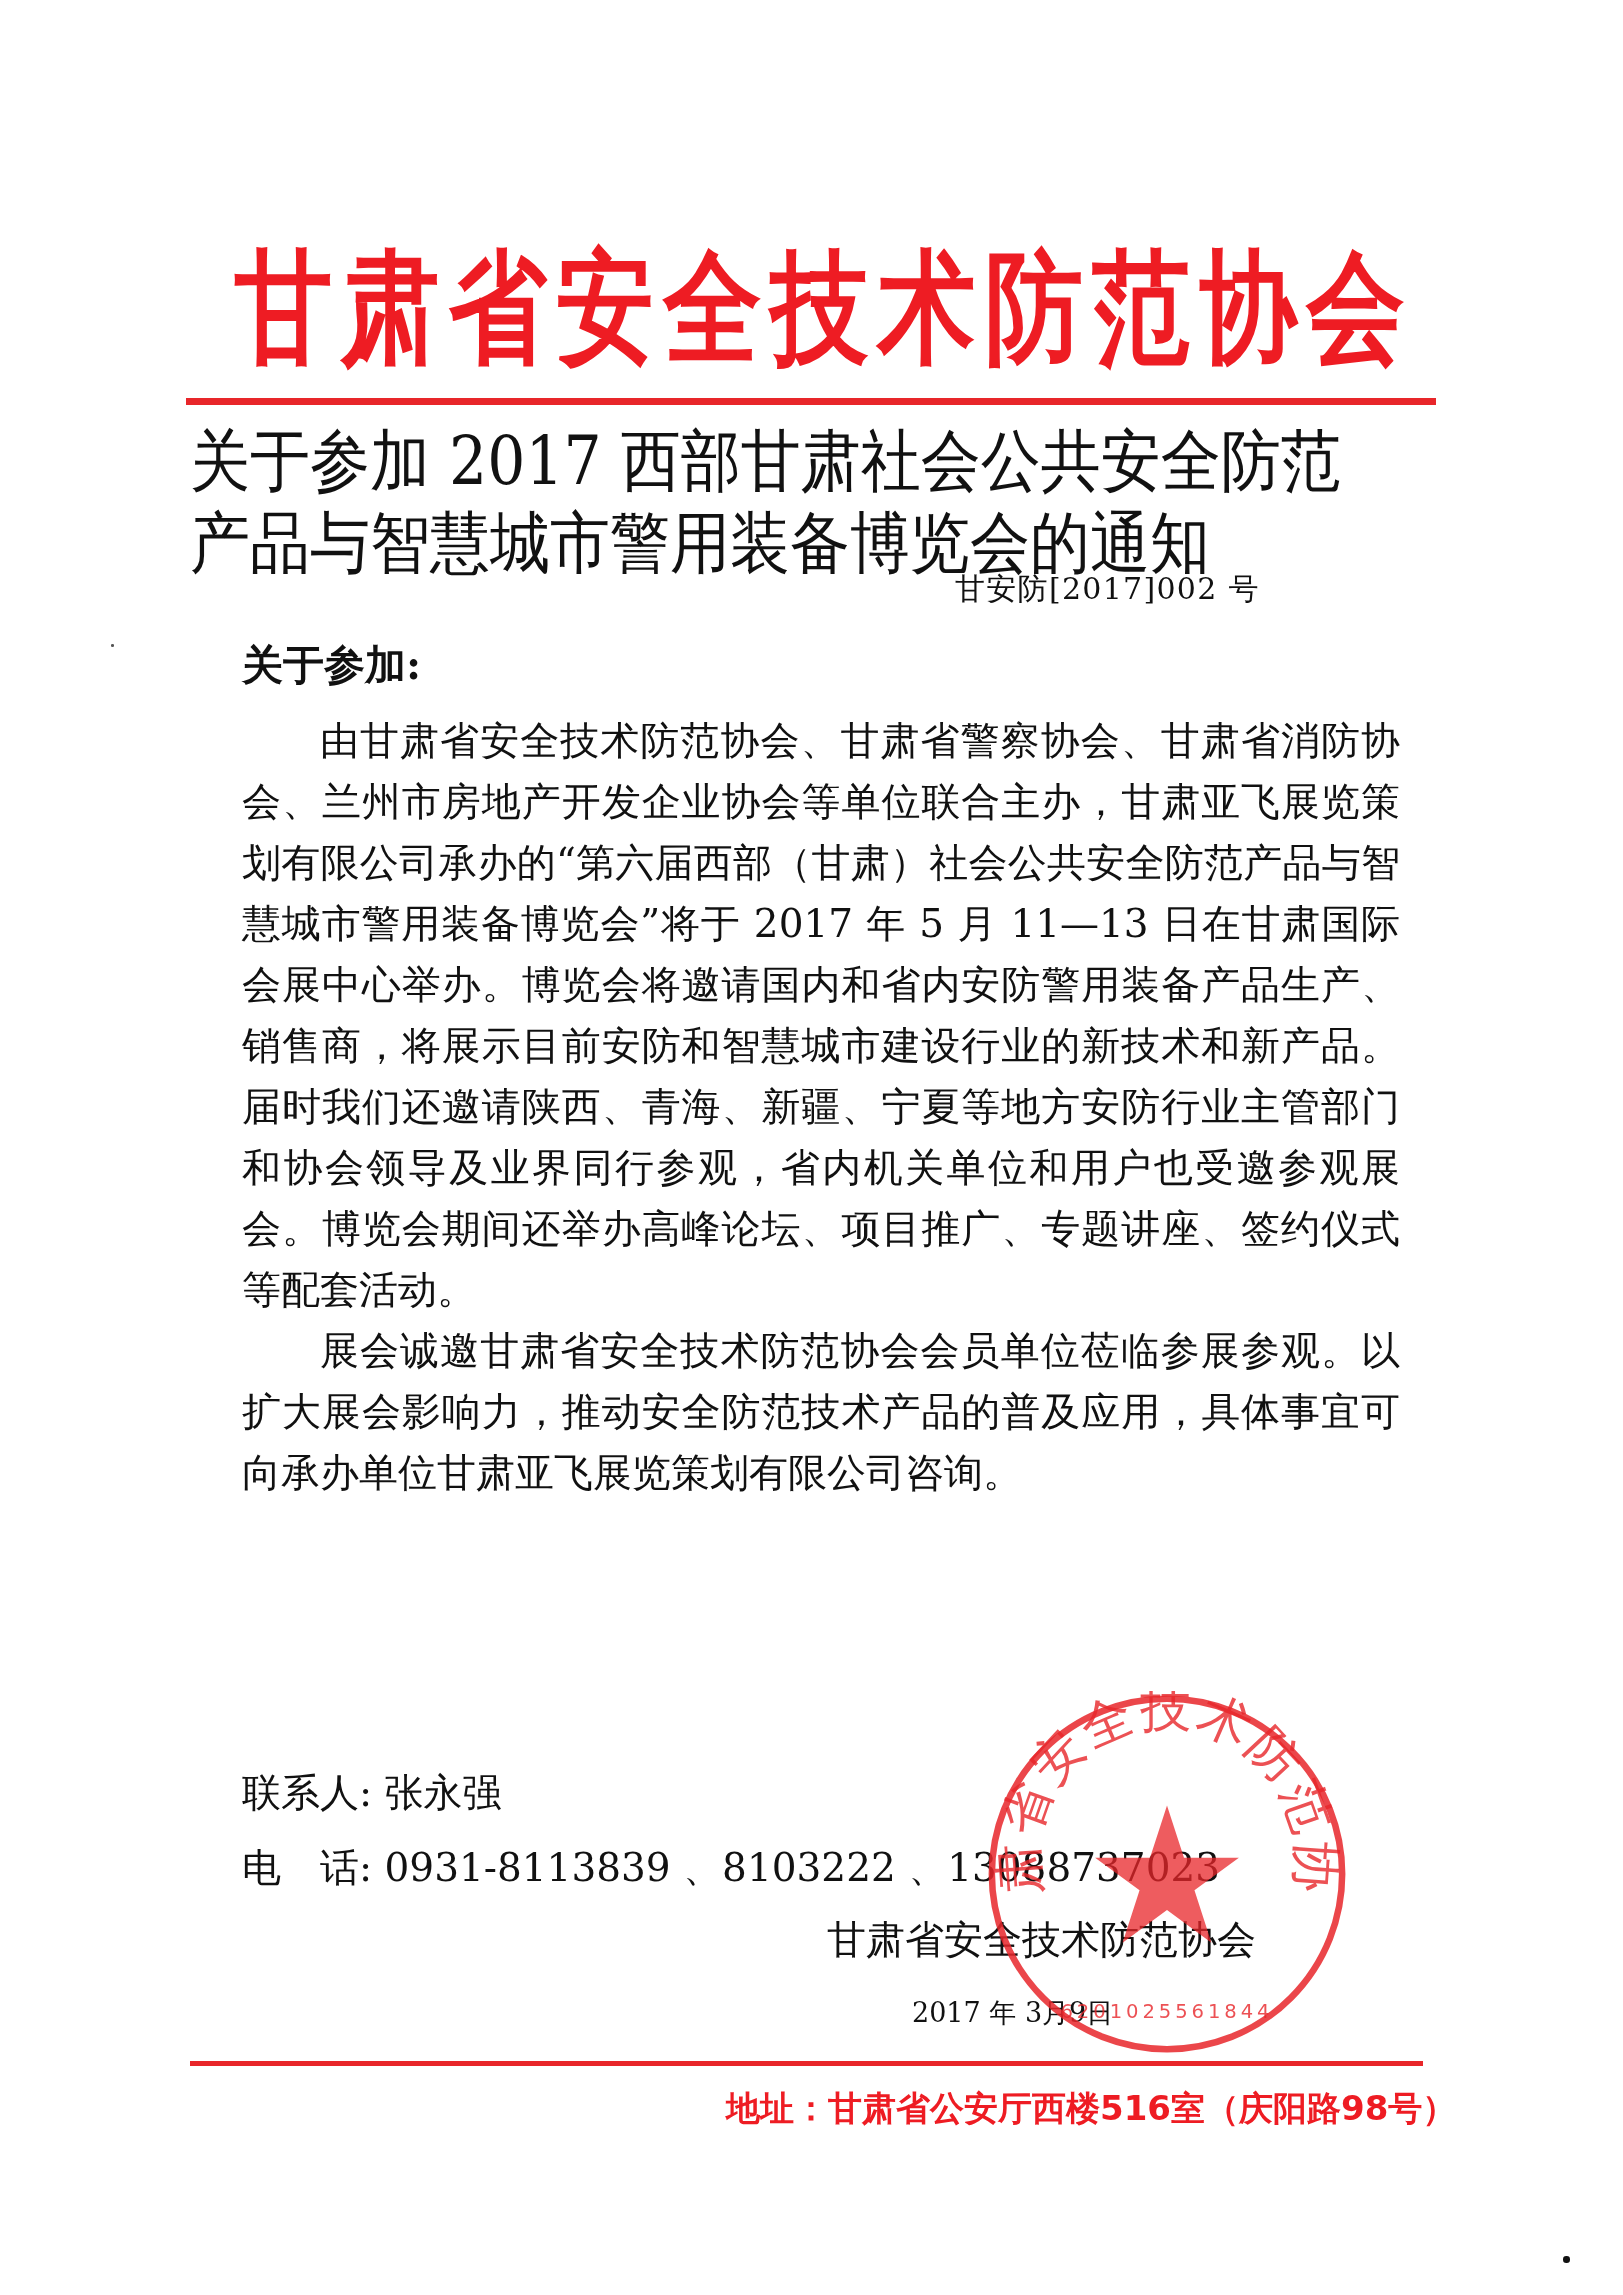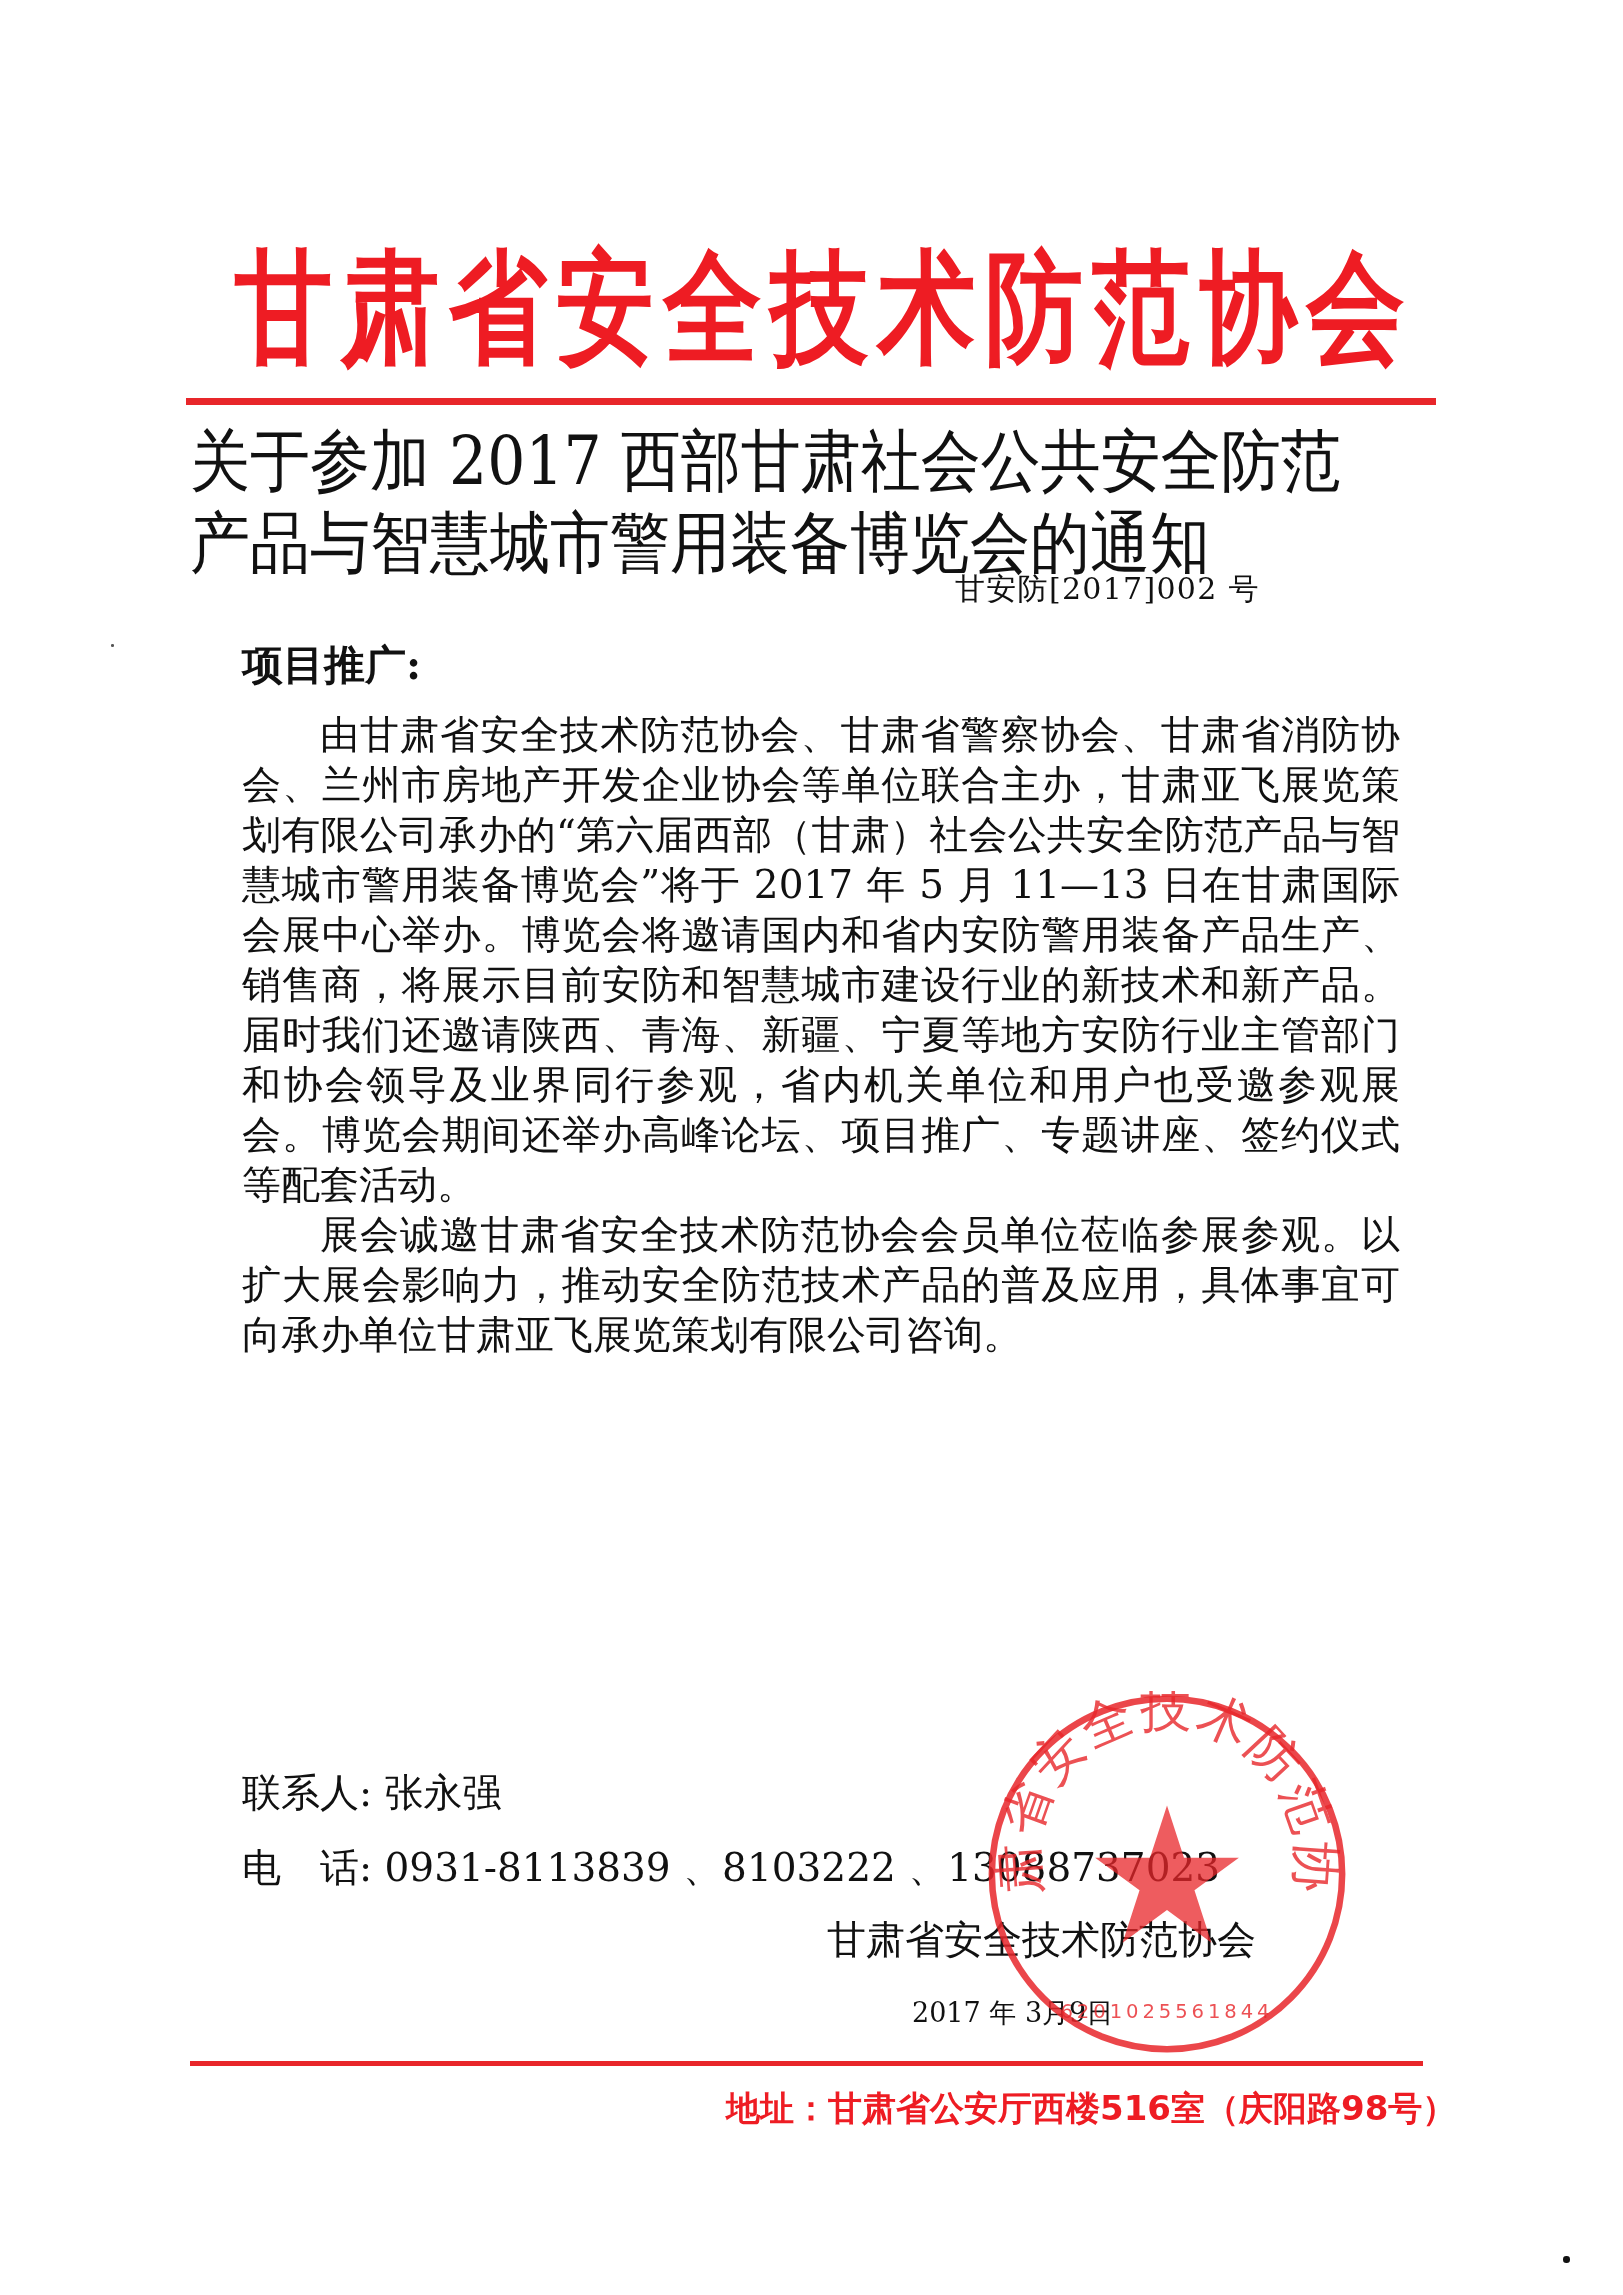--- a/index.html
+++ b/index.html
@@ -10,21 +10,21 @@
               color: #ee1c23; font-family: "DejaVu Sans", "Liberation Sans", sans-serif;
               font-size: 98px; font-weight: bold; letter-spacing: 9.2px;
               transform: scaleY(1.25); transform-origin: top center; line-height: 105px; }
   .rule-top { left: 186px; top: 398px; width: 1250px; height: 6.5px; background: #e8262a; }
   .title { left: 190px; top: 419px; width: 1216px; text-align: left;
            font-size: 60px; line-height: 82px; font-family: "DejaVu Serif", serif; }
   .title .l1 { display:block; transform: scaleY(1.12); }
   .title .l2 { display:block; transform: scaleY(1.12); }
   .docnum { left: 955px; top: 569px; font-size: 30px; letter-spacing: 1.3px; }
   .salutation { left: 242px; top: 638px; font-size: 41px; font-weight: bold; }
-  .body { left: 242px; top: 710px; width: 1158px; font-size: 39px; line-height: 50px;
+  .body { left: 242px; top: 710px; width: 1158px; font-size: 39px; line-height: 61px;
           text-align: justify; font-family: "DejaVu Serif", serif; }
   .body p { margin: 0; text-indent: 78px; }
   .contact { left: 242px; font-size: 39px; }
   .sign-org { left: 827px; top: 1913px; font-size: 39px; }
   .sign-date { left: 912px; top: 1995px; font-size: 27px; }
   .stamp { left: 984px; top: 1691px; width: 366px; height: 366px; }
   .rule-bottom { left: 190px; top: 2061px; width: 1233px; height: 5.2px; background: #e8262a; }
   .address { left: 726px; top: 2086px; font-size: 34px; color: #ee1c23; font-weight: bold;
              font-family: "DejaVu Sans", "Liberation Sans", sans-serif; text-align: right; }
   .speck { width: 2.6px; height: 2.6px; background: #555; border-radius: 50%; }
@@ -35,21 +35,21 @@
 <div class="abs masthead">甘肃省安全技术防范协会</div>
 <div class="abs rule-top"></div>
 
 <div class="abs title">
   <span class="l1">关于参加 2017 西部甘肃社会公共安全防范</span>
   <span class="l2">产品与智慧城市警用装备博览会的通知</span>
 </div>
 
 <div class="abs docnum">甘安防[2017]002 号</div>
 
-<div class="abs salutation">项目推广:</div>
+<div class="abs salutation">关于参加:</div>
 
 <div class="abs body">
   <p>由甘肃省安全技术防范协会、甘肃省警察协会、甘肃省消防协会、兰州市房地产开发企业协会等单位联合主办，甘肃亚飞展览策划有限公司承办的“第六届西部（甘肃）社会公共安全防范产品与智慧城市警用装备博览会”将于 2017 年 5 月 11—13 日在甘肃国际会展中心举办。博览会将邀请国内和省内安防警用装备产品生产、销售商，将展示目前安防和智慧城市建设行业的新技术和新产品。届时我们还邀请陕西、青海、新疆、宁夏等地方安防行业主管部门和协会领导及业界同行参观，省内机关单位和用户也受邀参观展会。博览会期间还举办高峰论坛、项目推广、专题讲座、签约仪式等配套活动。</p>
   <p>展会诚邀甘肃省安全技术防范协会会员单位莅临参展参观。以扩大展会影响力，推动安全防范技术产品的普及应用，具体事宜可向承办单位甘肃亚飞展览策划有限公司咨询。</p>
 </div>
 
 <div class="abs contact" style="top:1766px;">
   <span>联系人:</span>
   <span>张永强</span>
 </div>

